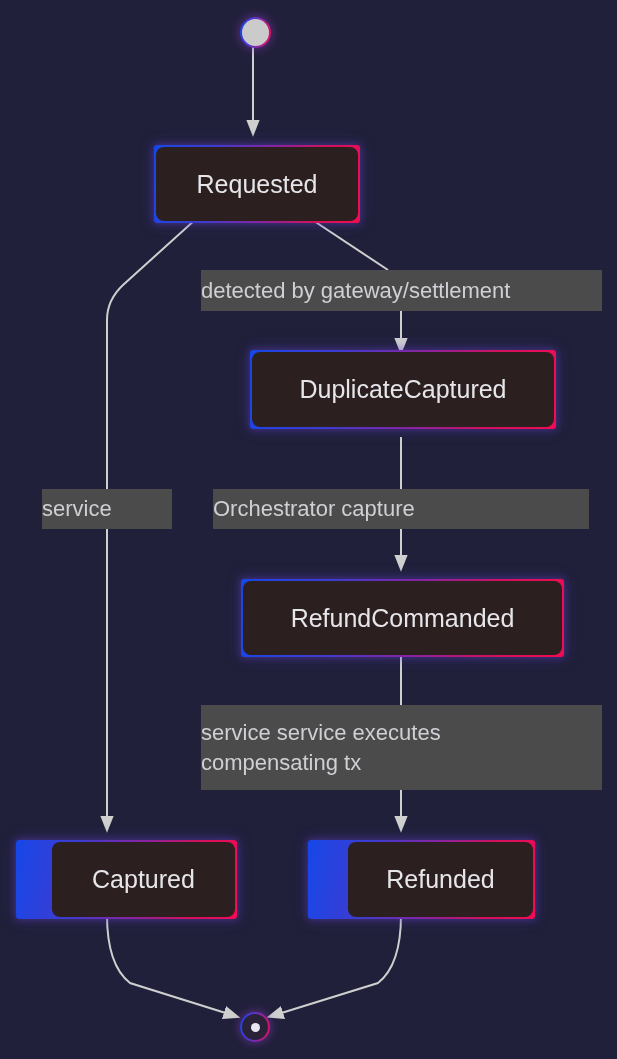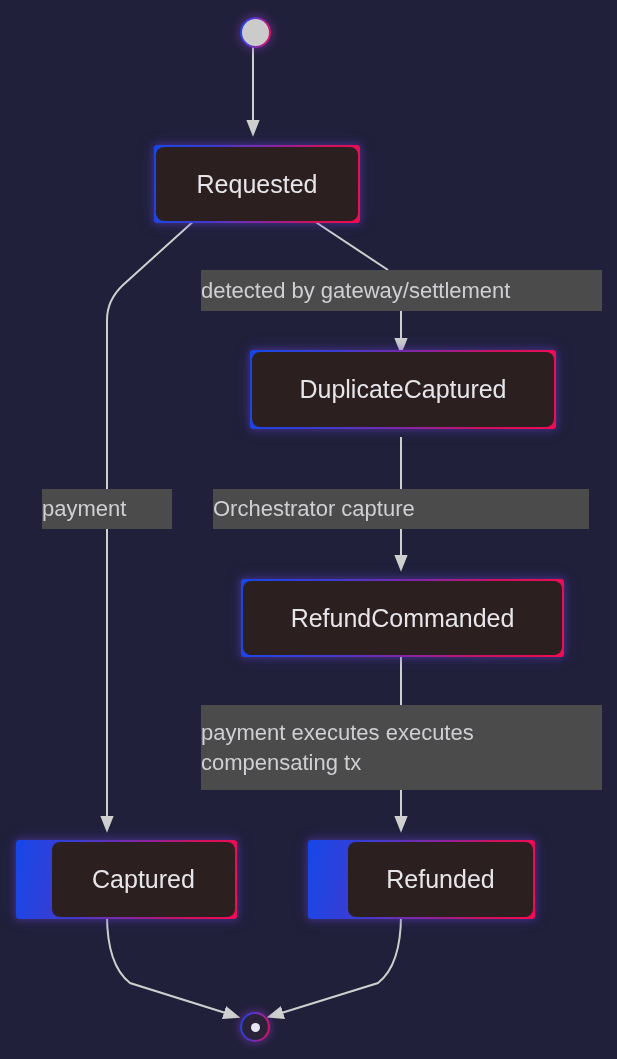--- a/index.html
+++ b/index.html
@@ -145,35 +145,35 @@
     <span>detected by gateway/settlement</span>
   </div>
 
   <div class="node-wrap" style="left:250px; top:350px; width:302px; height:75px;">
     <div class="node-inner">
       <span>DuplicateCaptured</span>
     </div>
   </div>
 
   <div class="edge-label" style="left:42px; top:489px; width:130px; height:40px;">
-    <span>payment</span>
+    <span>service</span>
   </div>
 
   <div class="edge-label" style="left:213px; top:489px; width:376px; height:40px;">
     <span>Orchestrator capture</span>
   </div>
 
   <div class="node-wrap" style="left:241px; top:579px; width:319px; height:74px;">
     <div class="node-inner">
       <span>RefundCommanded</span>
     </div>
   </div>
 
   <div class="edge-label" style="left:201px; top:705px; width:401px; height:85px;">
-    <span>payment executes executes</span>
+    <span>service service executes</span>
     <span>compensating tx</span>
   </div>
 
   <div class="node-wrap" style="left:16px; top:840px; width:183px; height:75px;padding-left:36px;">
     <div class="node-inner">
       <span>Captured</span>
     </div>
   </div>
 
   <div class="node-wrap" style="left:308px; top:840px; width:185px; height:75px;padding-left:40px;">

